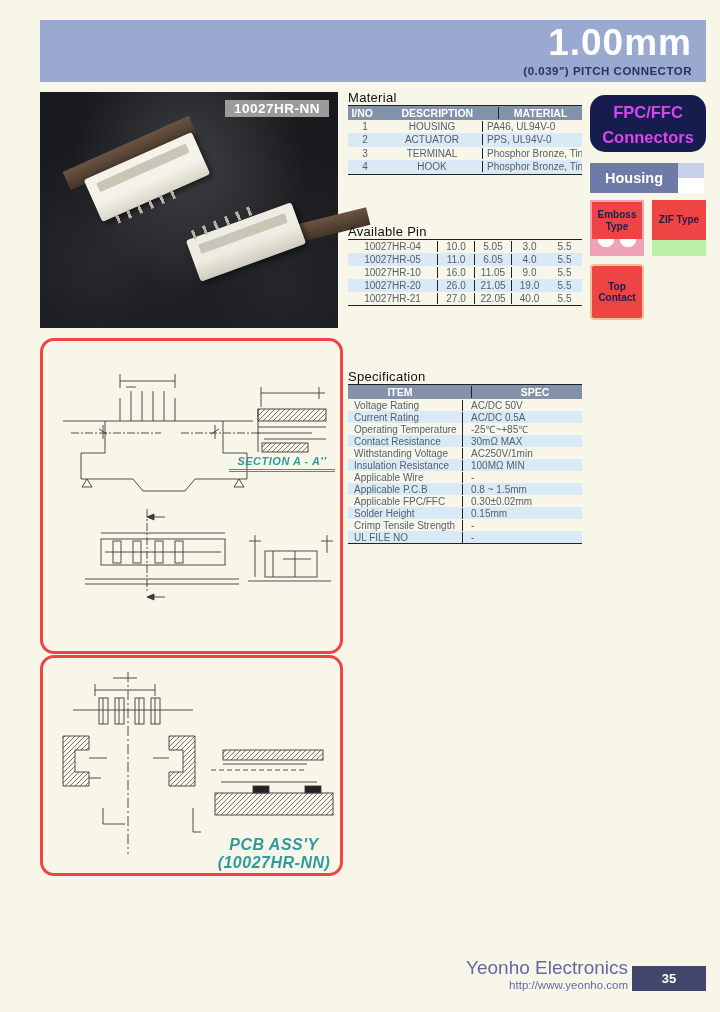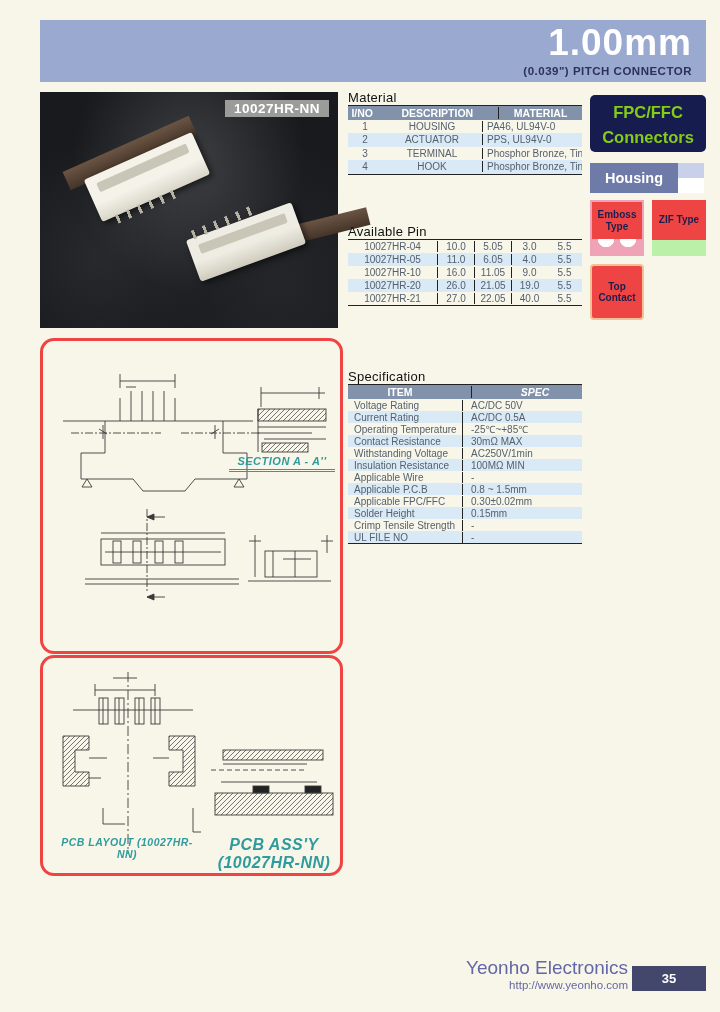--- a/index.html
+++ b/index.html
@@ -54,22 +54,22 @@
   .p0{width:90px;} .p1{width:37px;} .p2{width:37px;} .p3{width:35px;} .p4{width:35px;}
   .pin .trow{height:13px;}
   .divr{border-right:1px solid #222;box-sizing:border-box;}
   
   .s0{width:114px;padding-left:6px;box-sizing:border-box;}
   .s1{width:120px;padding-left:8px;box-sizing:border-box;}
   .spec .trow{height:12px;}
   .spec .hrow{height:14px;}
 
   
-  .fpc-box{left:590px;top:95px;width:116px;height:57px;background:#161c4e;border-radius:5px;
-    color:#84cc16;font-weight:bold;font-size:16.5px;text-align:center;line-height:1.5;padding-top:5px;box-sizing:border-box;}
+  .fpc-box{left:590px;top:95px;width:116px;height:57px;background:#161c4e;border-radius:15px;
+    color:#d946ef;font-weight:bold;font-size:16.5px;text-align:center;line-height:1.5;padding-top:5px;box-sizing:border-box;}
   .housing{left:590px;top:163px;width:114px;height:30px;display:flex;}
   .housing .main{width:88px;background:#6e7aa8;color:#fff;font-weight:bold;font-size:14.5px;
     display:flex;align-items:center;justify-content:center;}
   .housing .side{width:26px;background:linear-gradient(#c9d1ea 50%,#fff 50%);}
   .badges{left:590px;top:200px;width:118px;display:grid;grid-template-columns:54px 54px;gap:8px;}
   .badge{height:56px;background:#ef4444;box-sizing:border-box;color:#1a1f4e;font-weight:bold;
     font-size:10px;text-align:center;display:flex;flex-direction:column;}
   .badge .lbl{flex:1;display:flex;align-items:center;justify-content:center;padding:2px;line-height:1.15;}
   .b-emboss{border:2px solid #efa3b6;}
   .b-emboss .strip{height:15px;background:
@@ -206,21 +206,21 @@
     <div class="cell ctr p2 divr">22.05</div>
     <div class="cell ctr p3">40.0</div>
     <div class="cell ctr p4">5.5</div>
   </div>
 </div>
 
 <div class="abs sec-title" style="left:348px;top:369px;">Specification</div>
 <div class="abs dtable spec" style="left:348px;top:384px;">
   <div class="trow hrow">
     <div class="cell ctr s0" style="padding-left:0;">ITEM</div>
-    <div class="cell ctr s1 divl" style="padding-left:16px;font-style:italic;">SPEC</div>
+    <div class="cell ctr s1 divl" style="padding-left:16px;">SPEC</div>
   </div>
   <div class="trow">
     <div class="cell s0">Voltage Rating</div>
     <div class="cell s1 divl">AC/DC 50V</div>
   </div>
   <div class="trow alt">
     <div class="cell s0">Current Rating</div>
     <div class="cell s1 divl">AC/DC 0.5A</div>
   </div>
   <div class="trow">
@@ -352,19 +352,18 @@
       <path d="M60,150 v16 h22 M150,150 v24 h8"></path>
 
       <rect x="180" y="92" width="100" height="10" fill="url(#hatchB)"></rect>
       <path d="M180,106 h84 M178,124 h96"></path>
       <line x1="168" y1="112" x2="262" y2="112" stroke-dasharray="5 3"></line>
       <rect x="210" y="128" width="16" height="7" fill="#222"></rect>
       <rect x="262" y="128" width="16" height="7" fill="#222"></rect>
       <rect x="172" y="135" width="118" height="22" fill="url(#hatchB)"></rect>
     </g>
   </svg>
-  <span class="teal-label pcb-label1">PCB LAYOUT (10027HR-NN)</span>
   <span class="teal-label pcb-label2">PCB ASS'Y (10027HR-NN)</span>
 </div>
 
 <div class="abs foot-company">Yeonho Electronics</div>
 <div class="abs foot-url">http://www.yeonho.com</div>
 <div class="abs page-box">35</div>
 
 </body></html>

